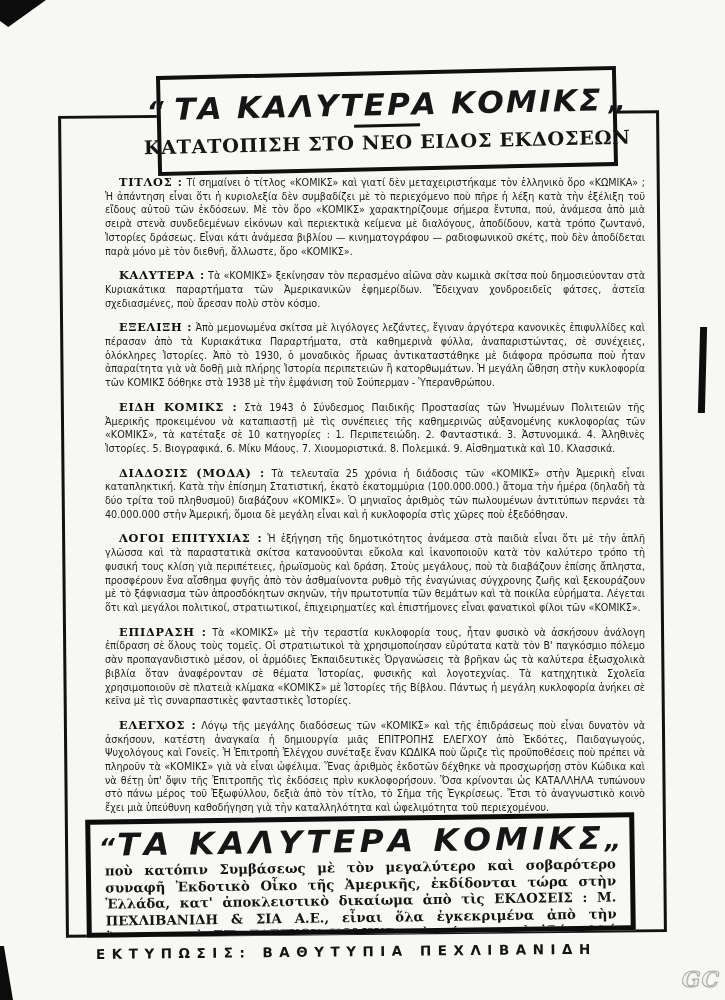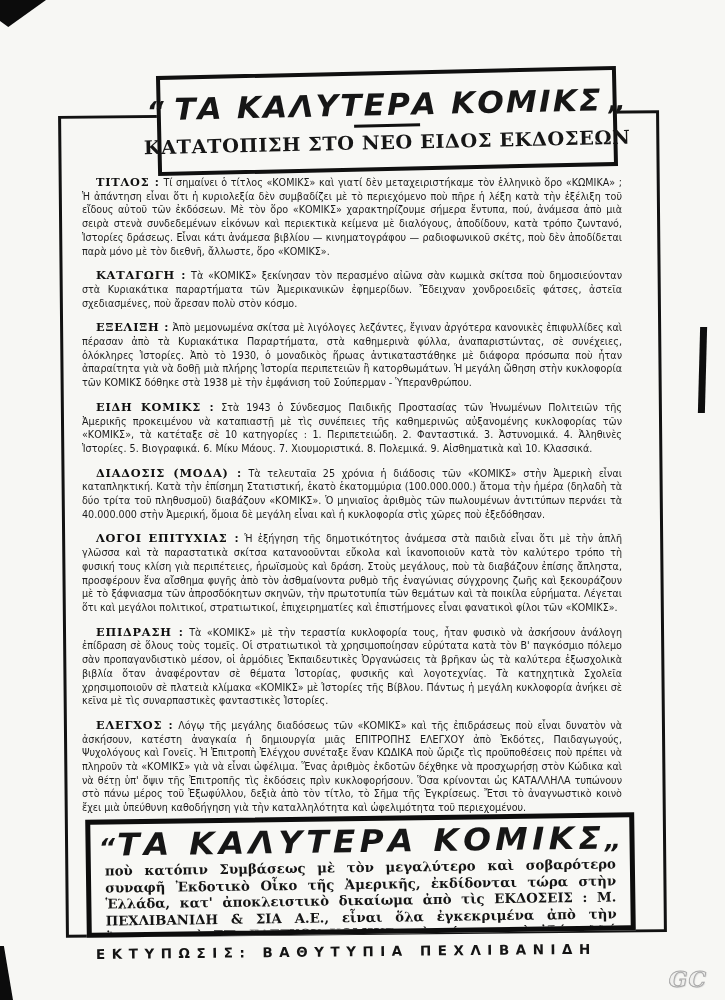--- a/index.html
+++ b/index.html
@@ -17,21 +17,21 @@
   .mark-right{
     position:absolute; left:699px; top:327px; width:7px; height:86px;
     background:#0e0e0e; transform:rotate(1.5deg);
   }
   .mark-bl{
     position:absolute; left:0; top:946px; width:13px; height:54px;
     background:#0c0c0c;
     clip-path:polygon(0 0, 30% 0, 100% 100%, 0 100%);
   }
   .watermark{
-    position:absolute; right:18px; bottom:8px;
+    position:absolute; right:5px; bottom:8px;
     font-family:"DejaVu Serif", serif; font-style:italic; font-weight:bold;
     font-size:22px; letter-spacing:1px;
     color:#f0f0ee; -webkit-text-stroke:1px #a9a9a9;
     text-shadow:1px 1px 1px #d8d8d8;
   }
   
   .main-frame{
     position:absolute; left:62px; top:113px; width:595px; height:816px;
     border:3px solid #121212; transform:rotate(-0.55deg);
     background:transparent;
@@ -50,21 +50,21 @@
   .title-line .q-open{font-size:26px; margin-right:10px; letter-spacing:0;}
   .title-line .q-close{font-size:26px; margin-left:6px; letter-spacing:0;}
   .title-rule{width:66px; height:3px; background:#111; margin:3px auto 4px auto;}
   .subtitle-line{
     font-family:"DejaVu Serif", serif; font-weight:bold;
     font-size:19px; letter-spacing:0.5px; white-space:nowrap;
     transform:scaleX(1.02);
   }
   
   .article{
-    position:absolute; left:82px; top:176px; width:540px; z-index:2;
+    position:absolute; left:105px; top:176px; width:540px; z-index:2;
   }
   .sec{
     margin:0 0 11px 0; text-indent:14px;
     font-size:9.6px; line-height:13.7px;
     text-align:justify; color:#1b1b1b;
   }
   .sec-head{
     font-family:"DejaVu Serif", serif; font-weight:bold;
     font-size:11.3px; letter-spacing:0.8px; color:#0f0f0f;
   }
@@ -109,21 +109,21 @@
   <div class="title-box">
     <div class="title-line">
       <span class="q-open">“</span><span>ΤΑ ΚΑΛΥΤΕΡΑ ΚΟΜΙΚΣ</span><span class="q-close">„</span>
     </div>
     <div class="title-rule"></div>
     <div class="subtitle-line">ΚΑΤΑΤΟΠΙΣΗ ΣΤΟ ΝΕΟ ΕΙΔΟΣ ΕΚΔΟΣΕΩΝ</div>
   </div>
 
   <div class="article">
     <p class="sec"><span class="sec-head">ΤΙΤΛΟΣ :</span> <span class="sec-body">Τί σημαίνει ὁ τίτλος «ΚΟΜΙΚΣ» καὶ γιατί δὲν μεταχειριστήκαμε τὸν ἑλληνικὸ ὅρο «ΚΩΜΙΚΑ» ; Ἡ ἀπάντηση εἶναι ὅτι ἡ κυριολεξία δὲν συμβαδίζει μὲ τὸ περιεχόμενο ποὺ πῆρε ἡ λέξη κατὰ τὴν ἐξέλιξη τοῦ εἴδους αὐτοῦ τῶν ἐκδόσεων. Μὲ τὸν ὅρο «ΚΟΜΙΚΣ» χαρακτηρίζουμε σήμερα ἔντυπα, πού, ἀνάμεσα ἀπὸ μιὰ σειρὰ στενὰ συνδεδεμένων εἰκόνων καὶ περιεκτικὰ κείμενα μὲ διαλόγους, ἀποδίδουν, κατὰ τρόπο ζωντανό, Ἱστορίες δράσεως. Εἶναι κάτι ἀνάμεσα βιβλίου — κινηματογράφου — ραδιοφωνικοῦ σκέτς, ποὺ δὲν ἀποδίδεται παρὰ μόνο μὲ τὸν διεθνῆ, ἄλλωστε, ὅρο «ΚΟΜΙΚΣ».</span><span class="sec-bold"></span></p>
-    <p class="sec"><span class="sec-head">ΚΑΤΑΓΩΓΗ :</span> <span class="sec-body">Τὰ «ΚΟΜΙΚΣ» ξεκίνησαν τὸν περασμένο αἰῶνα σὰν κωμικὰ σκίτσα ποὺ δημοσιεύονταν στὰ Κυριακάτικα παραρτήματα τῶν Ἀμερικανικῶν ἐφημερίδων. Ἔδειχναν χονδροειδεῖς φάτσες, ἀστεῖα σχεδιασμένες, ποὺ ἄρεσαν πολὺ στὸν κόσμο.</span><span class="sec-bold"></span></p>
+    <p class="sec"><span class="sec-head">ΚΑΛΥΤΕΡΑ :</span> <span class="sec-body">Τὰ «ΚΟΜΙΚΣ» ξεκίνησαν τὸν περασμένο αἰῶνα σὰν κωμικὰ σκίτσα ποὺ δημοσιεύονταν στὰ Κυριακάτικα παραρτήματα τῶν Ἀμερικανικῶν ἐφημερίδων. Ἔδειχναν χονδροειδεῖς φάτσες, ἀστεῖα σχεδιασμένες, ποὺ ἄρεσαν πολὺ στὸν κόσμο.</span><span class="sec-bold"></span></p>
     <p class="sec"><span class="sec-head">ΕΞΕΛΙΞΗ :</span> <span class="sec-body">Ἀπὸ μεμονωμένα σκίτσα μὲ λιγόλογες λεζάντες, ἔγιναν ἀργότερα κανονικὲς ἐπιφυλλίδες καὶ πέρασαν ἀπὸ τὰ Κυριακάτικα Παραρτήματα, στὰ καθημερινὰ φύλλα, ἀναπαριστώντας, σὲ συνέχειες, ὁλόκληρες Ἱστορίες. Ἀπὸ τὸ 1930, ὁ μοναδικὸς ἥρωας ἀντικαταστάθηκε μὲ διάφορα πρόσωπα ποὺ ἦταν ἀπαραίτητα γιὰ νὰ δοθῇ μιὰ πλήρης Ἱστορία περιπετειῶν ἢ κατορθωμάτων. Ἡ μεγάλη ὤθηση στὴν κυκλοφορία τῶν ΚΟΜΙΚΣ δόθηκε στὰ 1938 μὲ τὴν ἐμφάνιση τοῦ </span><span class="sec-bold">Σούπερμαν - Ὑπερανθρώπου.</span></p>
     <p class="sec"><span class="sec-head">ΕΙΔΗ ΚΟΜΙΚΣ :</span> <span class="sec-body">Στὰ 1943 ὁ Σύνδεσμος Παιδικῆς Προστασίας τῶν Ἡνωμένων Πολιτειῶν τῆς Ἀμερικῆς προκειμένου νὰ καταπιαστῇ μὲ τὶς συνέπειες τῆς καθημερινῶς αὐξανομένης κυκλοφορίας τῶν «ΚΟΜΙΚΣ», τὰ κατέταξε σὲ 10 κατηγορίες : </span><span class="sec-bold">1. Περιπετειώδη. 2. Φανταστικά. 3. Ἀστυνομικά. 4. Ἀληθινὲς Ἱστορίες. 5. Βιογραφικά. 6. Μίκυ Μάους. 7. Χιουμοριστικά. 8. Πολεμικά. 9. Αἰσθηματικὰ καὶ 10. Κλασσικά.</span></p>
     <p class="sec"><span class="sec-head">ΔΙΑΔΟΣΙΣ (ΜΟΔΑ) :</span> <span class="sec-body">Τὰ τελευταῖα 25 χρόνια ἡ διάδοσις τῶν «ΚΟΜΙΚΣ» στὴν Ἀμερικὴ εἶναι καταπληκτική. Κατὰ τὴν ἐπίσημη Στατιστική, ἑκατὸ ἑκατομμύρια (100.000.000.) ἄτομα τὴν ἡμέρα (δηλαδὴ τὰ δύο τρίτα τοῦ πληθυσμοῦ) διαβάζουν «ΚΟΜΙΚΣ». Ὁ μηνιαῖος ἀριθμὸς τῶν πωλουμένων ἀντιτύπων περνάει τὰ 40.000.000 στὴν Ἀμερική, ὅμοια δὲ μεγάλη εἶναι καὶ ἡ κυκλοφορία στὶς χῶρες ποὺ ἐξεδόθησαν.</span><span class="sec-bold"></span></p>
     <p class="sec"><span class="sec-head">ΛΟΓΟΙ ΕΠΙΤΥΧΙΑΣ :</span> <span class="sec-body">Ἡ ἐξήγηση τῆς δημοτικότητος ἀνάμεσα στὰ παιδιὰ εἶναι ὅτι μὲ τὴν ἁπλῆ γλῶσσα καὶ τὰ παραστατικὰ σκίτσα κατανοοῦνται εὔκολα καὶ ἱκανοποιοῦν κατὰ τὸν καλύτερο τρόπο τὴ φυσική τους κλίση γιὰ περιπέτειες, ἡρωϊσμοὺς καὶ δράση. Στοὺς μεγάλους, ποὺ τὰ διαβάζουν ἐπίσης ἄπληστα, προσφέρουν ἕνα αἴσθημα φυγῆς ἀπὸ τὸν ἀσθμαίνοντα ρυθμὸ τῆς ἐναγώνιας σύγχρονης ζωῆς καὶ ξεκουράζουν μὲ τὸ ξάφνιασμα τῶν ἀπροσδόκητων σκηνῶν, τὴν πρωτοτυπία τῶν θεμάτων καὶ τὰ ποικίλα εὑρήματα. Λέγεται ὅτι καὶ μεγάλοι πολιτικοί, στρατιωτικοί, ἐπιχειρηματίες καὶ ἐπιστήμονες εἶναι φανατικοὶ φίλοι τῶν «ΚΟΜΙΚΣ».</span><span class="sec-bold"></span></p>
     <p class="sec"><span class="sec-head">ΕΠΙΔΡΑΣΗ :</span> <span class="sec-body">Τὰ «ΚΟΜΙΚΣ» μὲ τὴν τεραστία κυκλοφορία τους, ἦταν φυσικὸ νὰ ἀσκήσουν ἀνάλογη ἐπίδραση σὲ ὅλους τοὺς τομεῖς. Οἱ στρατιωτικοὶ τὰ χρησιμοποίησαν εὐρύτατα κατὰ τὸν Β' παγκόσμιο πόλεμο σὰν προπαγανδιστικὸ μέσον, οἱ ἁρμόδιες Ἐκπαιδευτικὲς Ὀργανώσεις τὰ βρῆκαν ὡς τὰ καλύτερα ἐξωσχολικὰ βιβλία ὅταν ἀναφέρονταν σὲ θέματα Ἱστορίας, φυσικῆς καὶ λογοτεχνίας. Τὰ κατηχητικὰ Σχολεῖα χρησιμοποιοῦν σὲ πλατειὰ κλίμακα «ΚΟΜΙΚΣ» μὲ Ἱστορίες τῆς Βίβλου. Πάντως ἡ μεγάλη κυκλοφορία ἀνήκει σὲ κεῖνα μὲ τὶς συναρπαστικὲς φανταστικὲς Ἱστορίες.</span><span class="sec-bold"></span></p>
     <p class="sec"><span class="sec-head">ΕΛΕΓΧΟΣ :</span> <span class="sec-body">Λόγῳ τῆς μεγάλης διαδόσεως τῶν «ΚΟΜΙΚΣ» καὶ τῆς ἐπιδράσεως ποὺ εἶναι δυνατὸν νὰ ἀσκήσουν, κατέστη ἀναγκαία ἡ δημιουργία μιᾶς ΕΠΙΤΡΟΠΗΣ ΕΛΕΓΧΟΥ ἀπὸ Ἐκδότες, Παιδαγωγούς, Ψυχολόγους καὶ Γονεῖς. Ἡ Ἐπιτροπὴ Ἐλέγχου συνέταξε ἕναν ΚΩΔΙΚΑ ποὺ ὥριζε τὶς προϋποθέσεις ποὺ πρέπει νὰ πληροῦν τὰ «ΚΟΜΙΚΣ» γιὰ νὰ εἶναι ὠφέλιμα. Ἕνας ἀριθμὸς ἐκδοτῶν δέχθηκε νὰ προσχωρήσῃ στὸν Κώδικα καὶ νὰ θέτῃ ὑπ' ὄψιν τῆς Ἐπιτροπῆς τὶς ἐκδόσεις πρὶν κυκλοφορήσουν. Ὅσα κρίνονται ὡς ΚΑΤΑΛΛΗΛΑ τυπώνουν στὸ πάνω μέρος τοῦ Ἐξωφύλλου, δεξιὰ ἀπὸ τὸν τίτλο, τὸ Σῆμα τῆς Ἐγκρίσεως. Ἔτσι τὸ ἀναγνωστικὸ κοινὸ ἔχει μιὰ ὑπεύθυνη καθοδήγηση γιὰ τὴν καταλληλότητα καὶ ὠφελιμότητα τοῦ περιεχομένου.</span><span class="sec-bold"></span></p>
   </div>
 
   <div class="promo-box">
     <div class="promo-title">

